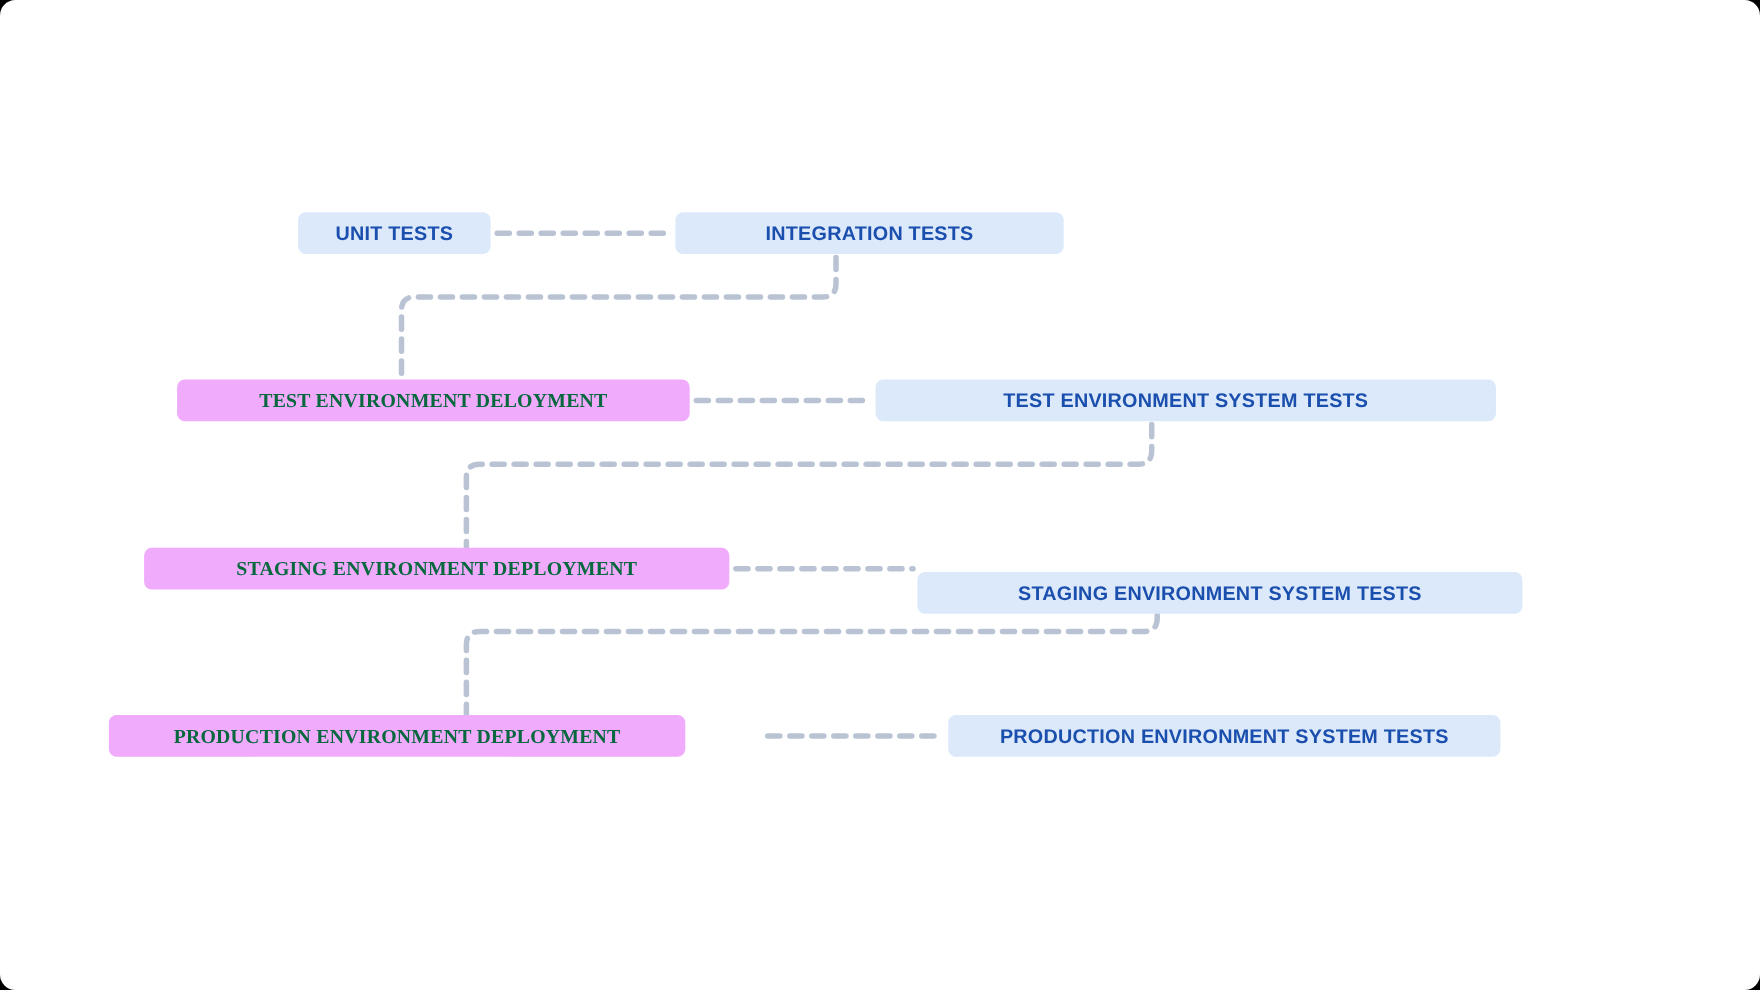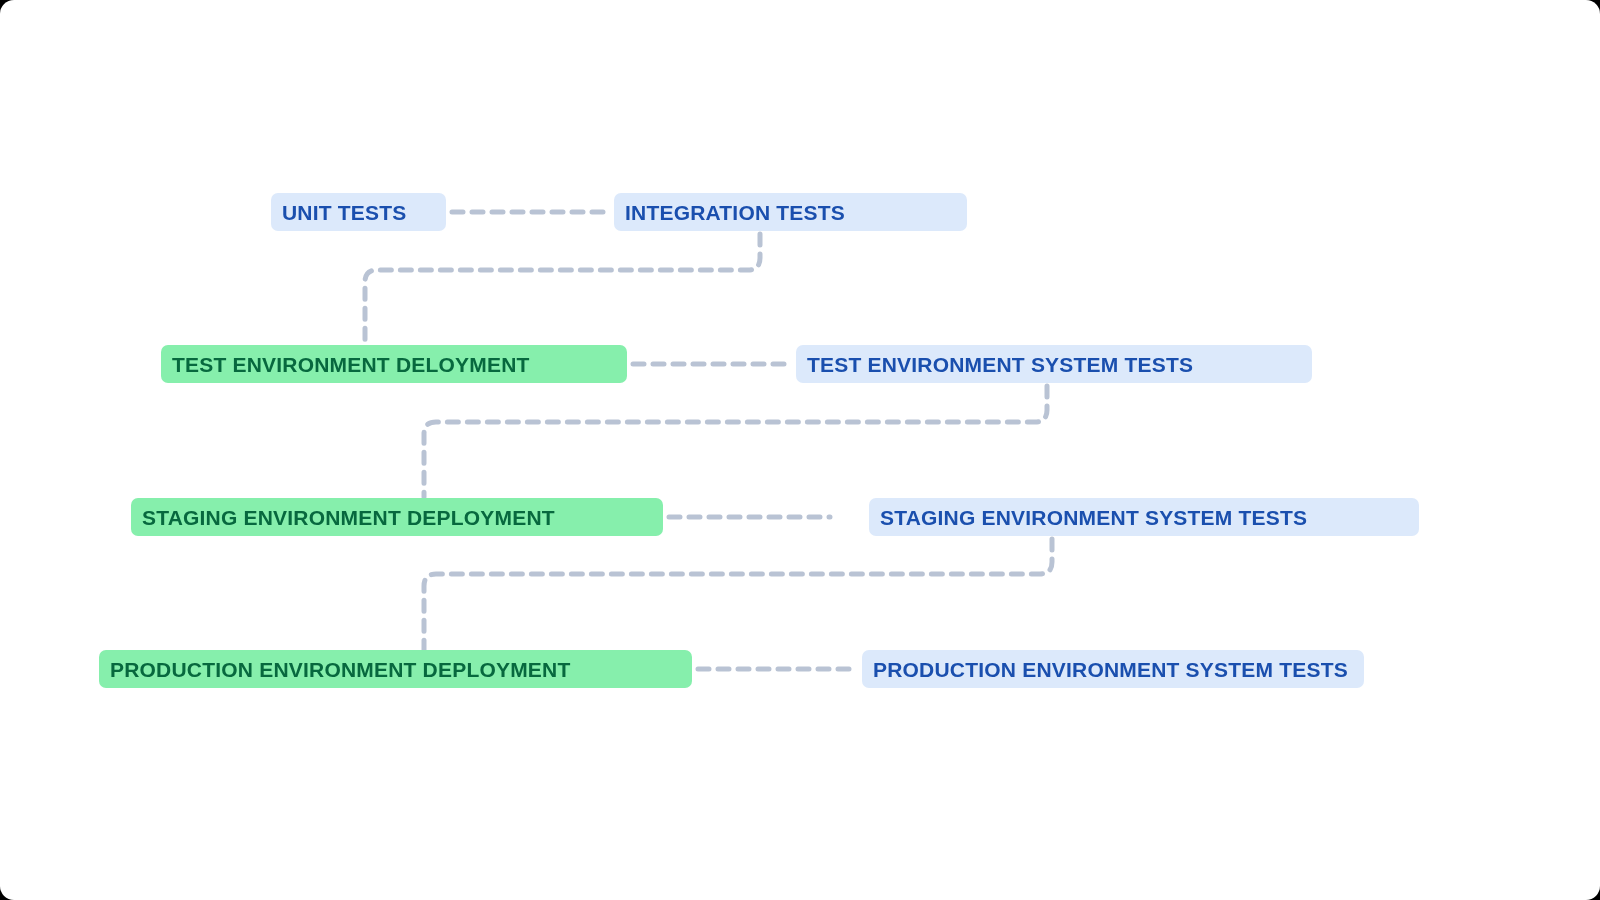--- a/index.html
+++ b/index.html
@@ -22,38 +22,40 @@
     left: 0;
     top: 0;
     width: 1600px;
     height: 900px;
     pointer-events: none;
   }
   .node {
     position: absolute;
     display: flex;
     align-items: center;
+    justify-content: center;
     box-sizing: border-box;
     height: 38px;
     padding: 16px 11px;
     border-radius: 7px;
-    font-size: 21px;
+    font-size: 18px;
     font-weight: 700;
     letter-spacing: 0.2px;
     line-height: 1;
     white-space: nowrap;
     transform: translateY(-50%);
   }
   .node.test {
     background: #dce9fb;
     color: #1a4fae;
   }
   .node.deploy {
-    background: #86efac;
+    background: #f0abfc;
     color: #07683e;
+    font-family: Liberation Serif, serif;
   }
 </style>
 </head>
 <body>
 
 <div id="canvas">
   <svg id="edges" viewBox="0 0 1600 900" xmlns="http://www.w3.org/2000/svg">
       <path d="M 452 212 L 610 212" fill="none" stroke="#b9c3d4" stroke-width="5" stroke-linecap="round" stroke-dasharray="11 9"></path>
       <path d="M 760 234 L 760 258 Q 760 270 748 270 L 377 270 Q 365 270 365 282 L 365 344" fill="none" stroke="#b9c3d4" stroke-width="5" stroke-linecap="round" stroke-dasharray="11 9"></path>
       <path d="M 633 364 L 792 364" fill="none" stroke="#b9c3d4" stroke-width="5" stroke-linecap="round" stroke-dasharray="11 9"></path>
@@ -65,29 +67,29 @@
   <div id="nodes">
       <div class="node test" style="left: 271px; top: 212px; width: 175px;">
         <span>UNIT TESTS</span>
       </div>
       <div class="node test" style="left: 614px; top: 212px; width: 353px;">
         <span>INTEGRATION TESTS</span>
       </div>
       <div class="node deploy" style="left: 161px; top: 364px; width: 466px;">
         <span>TEST ENVIRONMENT DELOYMENT</span>
       </div>
-      <div class="node test" style="left: 796px; top: 364px; width: 516px;">
+      <div class="node test" style="left: 796px; top: 364px; width: 564px;">
         <span>TEST ENVIRONMENT SYSTEM TESTS</span>
       </div>
       <div class="node deploy" style="left: 131px; top: 517px; width: 532px;">
         <span>STAGING ENVIRONMENT DEPLOYMENT</span>
       </div>
-      <div class="node test" style="left: 834px; top: 517px; width: 550px; margin-left: 35px;">
+      <div class="node test" style="left: 834px; top: 539px; width: 550px;">
         <span>STAGING ENVIRONMENT SYSTEM TESTS</span>
       </div>
-      <div class="node deploy" style="left: 99px; top: 669px; width: 593px;">
+      <div class="node deploy" style="left: 99px; top: 669px; width: 524px;">
         <span>PRODUCTION ENVIRONMENT DEPLOYMENT</span>
       </div>
       <div class="node test" style="left: 862px; top: 669px; width: 502px;">
         <span>PRODUCTION ENVIRONMENT SYSTEM TESTS</span>
       </div>
     </div>
 </div>
 
 </body></html>

